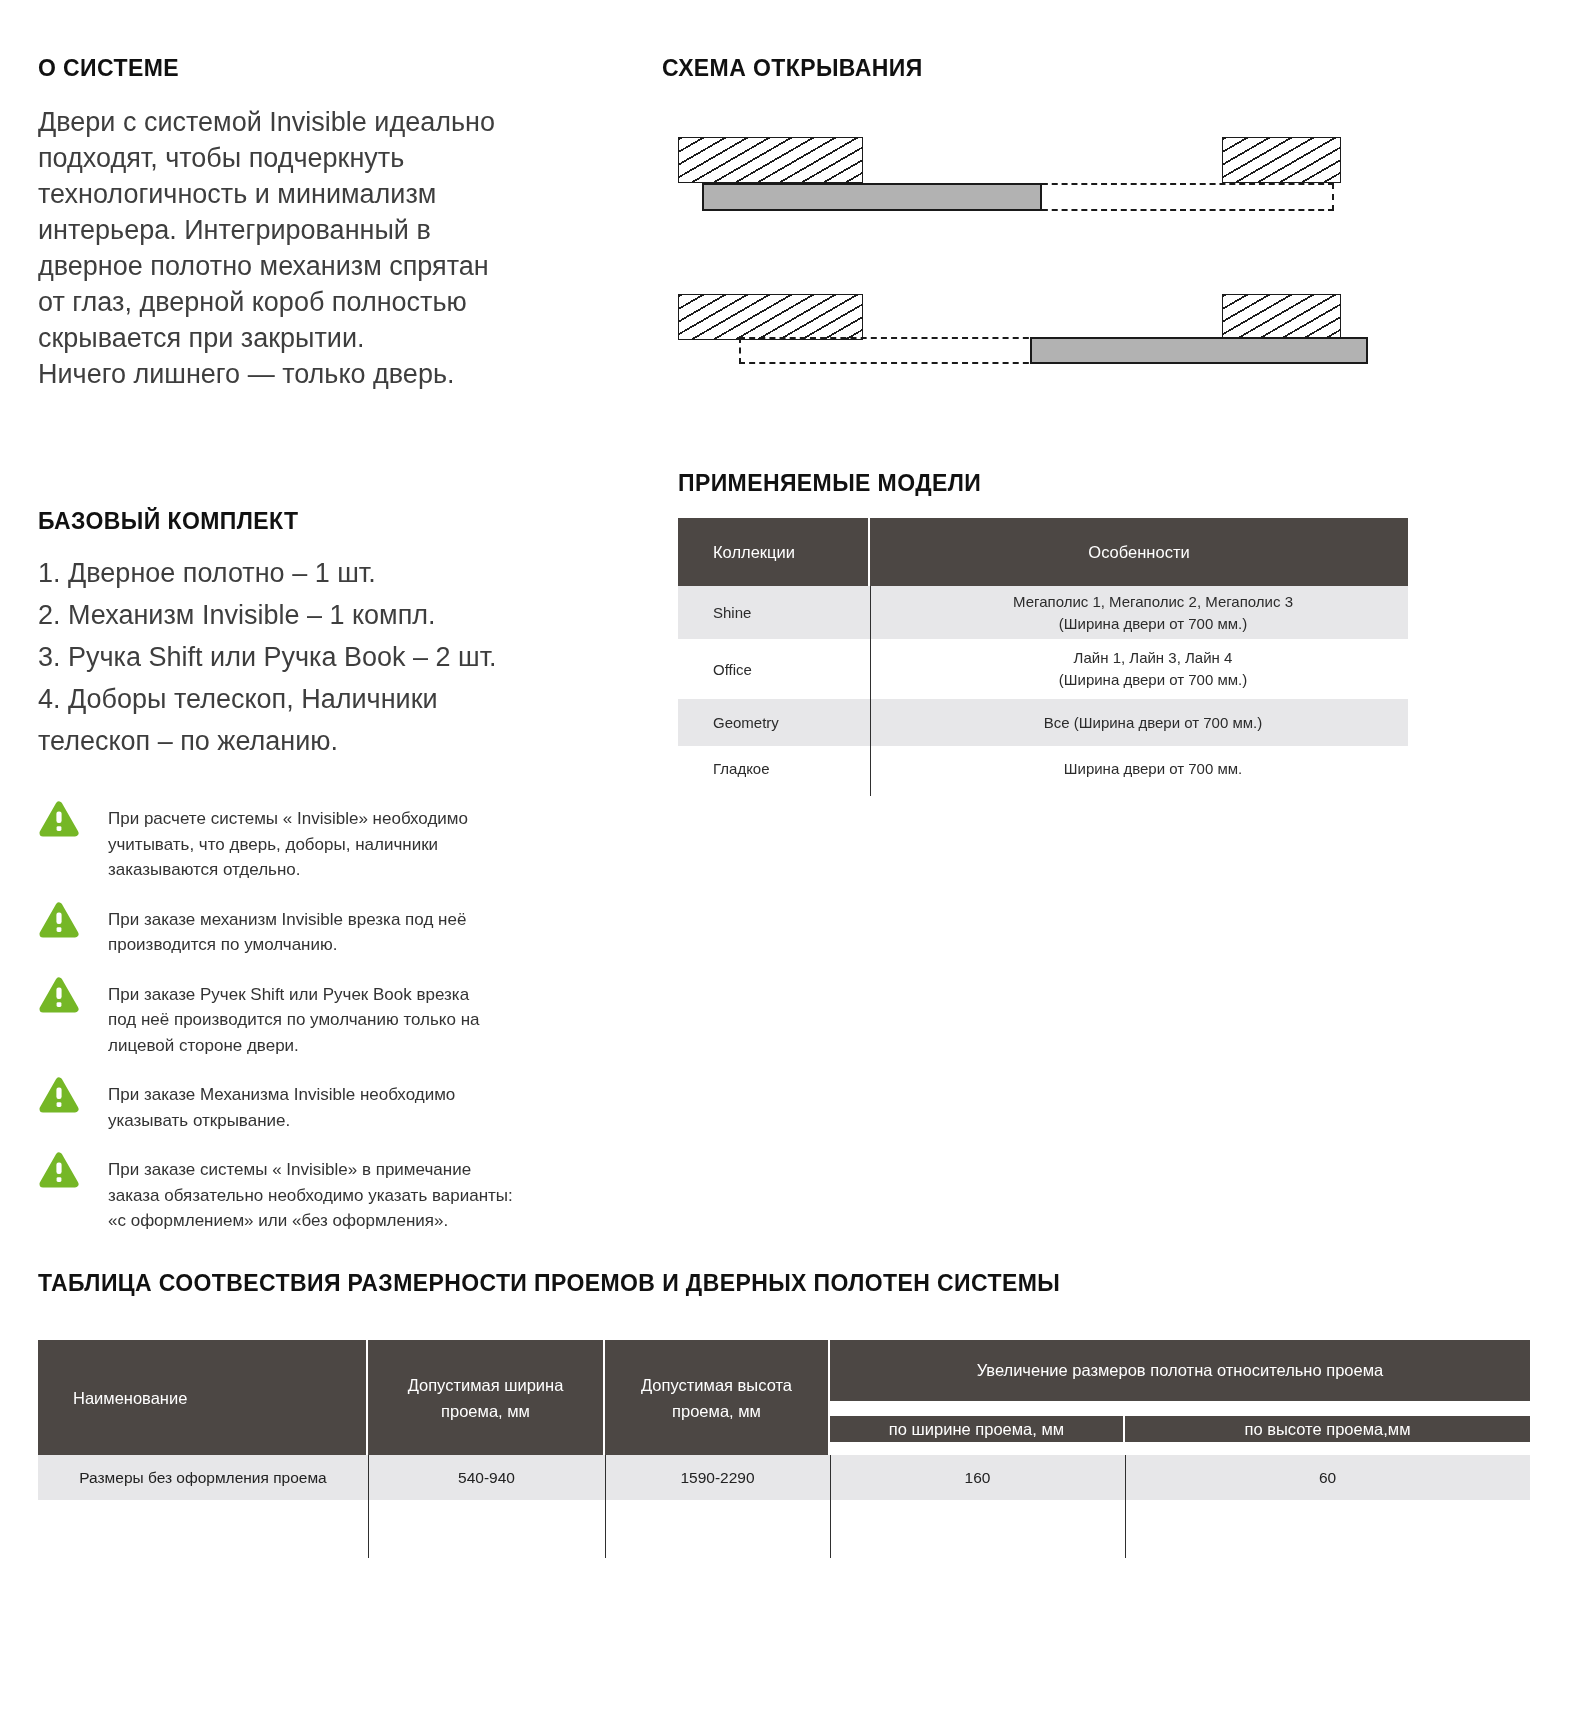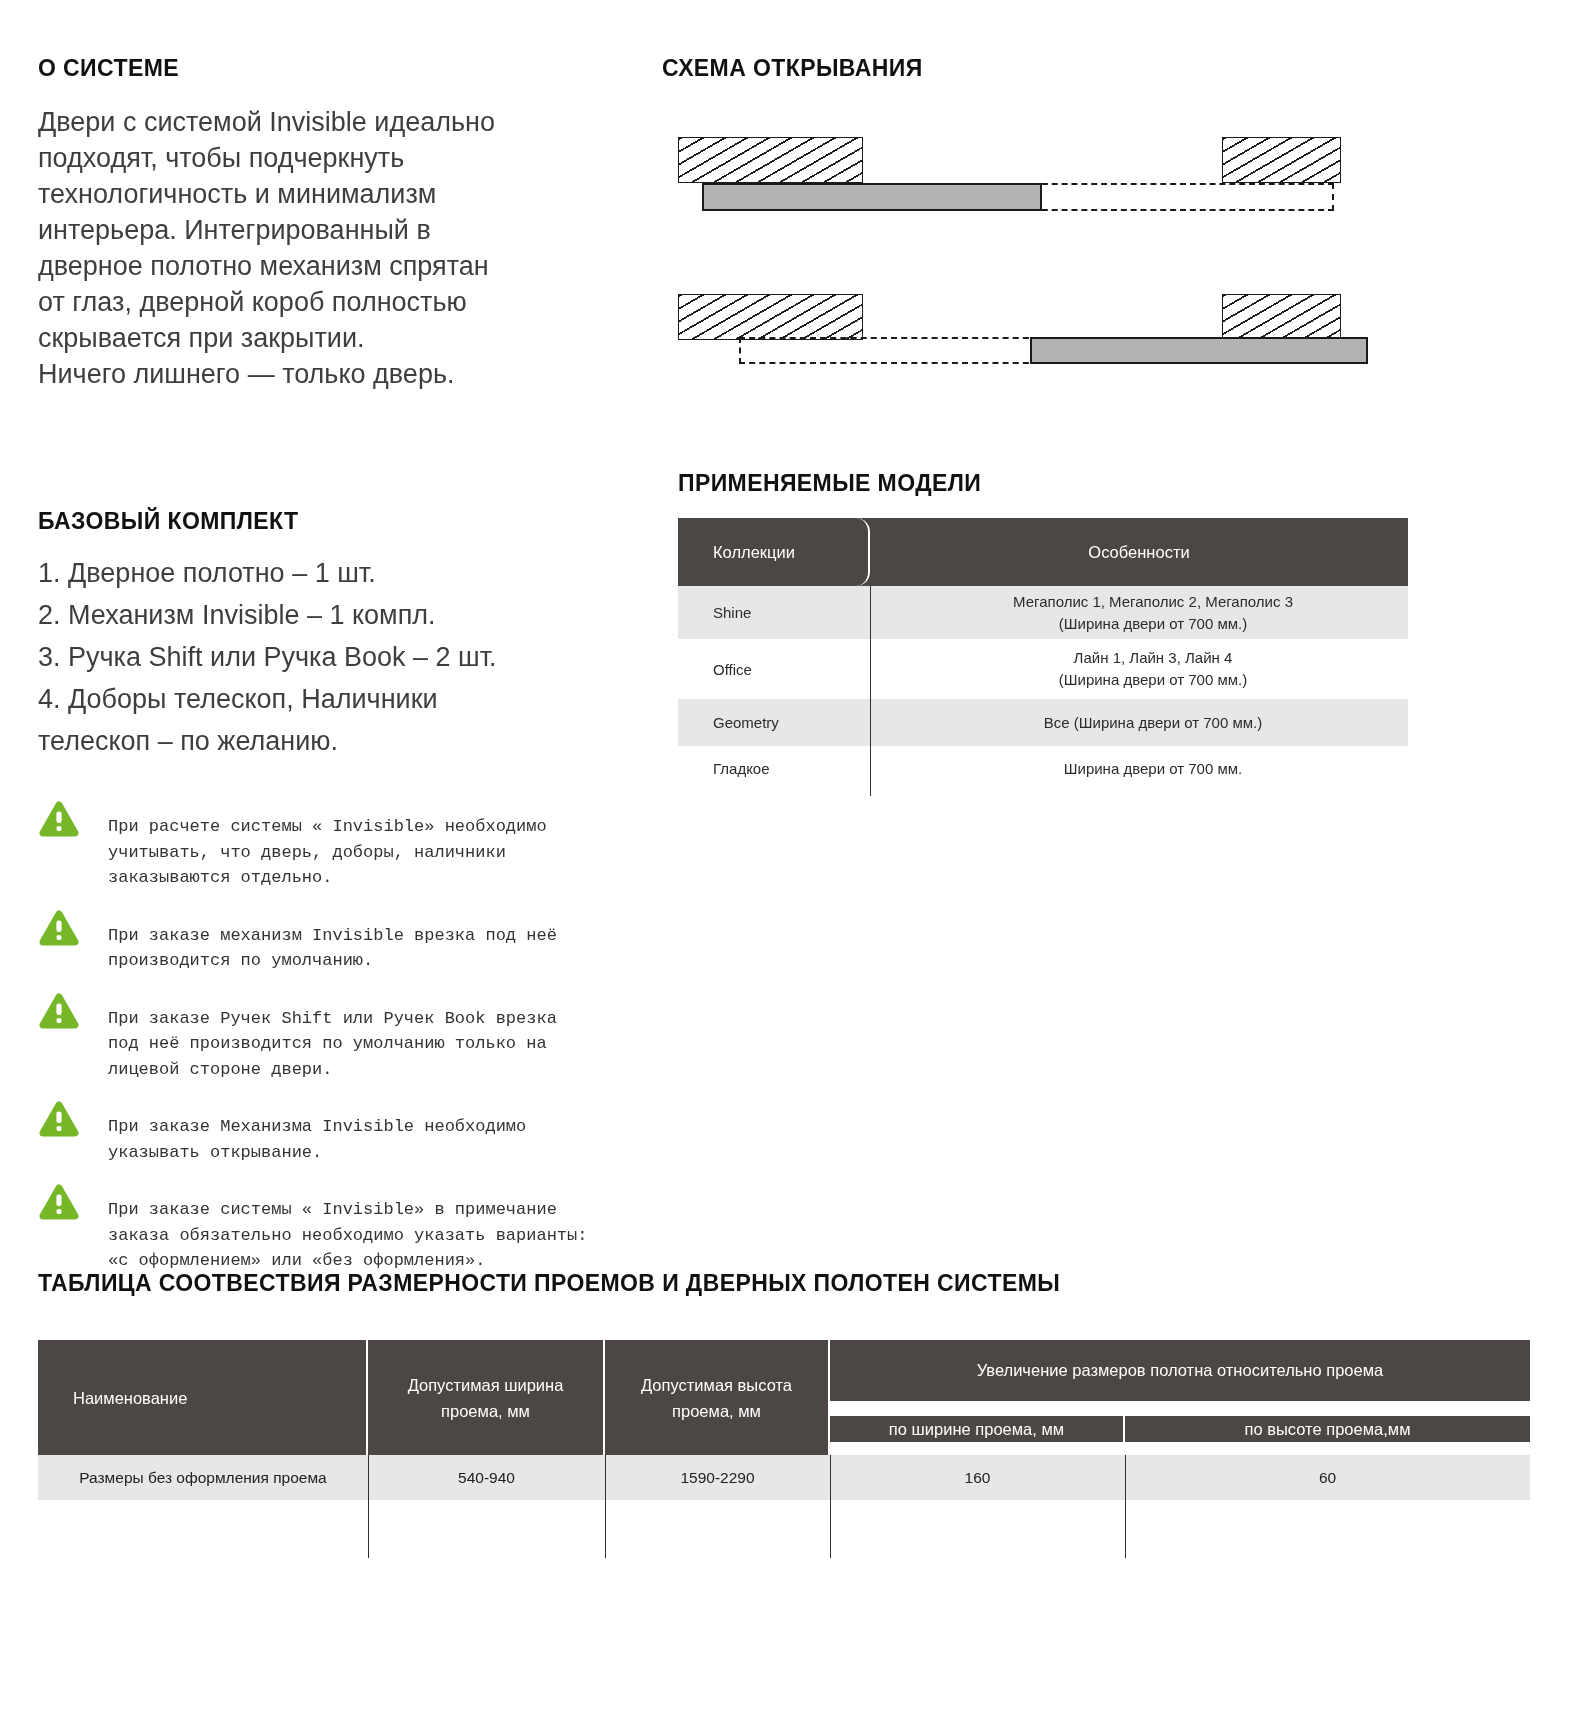--- a/index.html
+++ b/index.html
@@ -34,24 +34,23 @@
     white-space:pre-line;margin:0;
   }
   #warnings{
     position:absolute;left:38px;top:798px;width:600px;
     display:flex;flex-direction:column;gap:16px;
   }
   .warning{display:flex;align-items:flex-start;}
   .warn-icon{flex:0 0 44px;margin-top:2px;}
   .warn-icon svg{display:block;}
   .warn-text{
-    margin:16px 0 0 26px;
+    margin:8px 0 0 26px;
     font-size:17px;line-height:25.5px;color:#333;
     white-space:pre-line;
-    font-family:Liberation Mono, monospace;
   }
   
   #scheme-title{left:662px;top:36px;}
   .diagram{position:absolute;left:678px;width:732px;}
   #diagram-1{top:137px;height:76px;}
   #diagram-2{top:294px;height:72px;}
   .shape{position:absolute;box-sizing:border-box;}
   .hatch{
     border:1.6px solid #1c1c1c;
     background-color:#fff;
@@ -74,21 +73,21 @@
   #d2-hatch-right{left:544px;top:0;    width:119px;height:46px;}
   #d2-ghost      {left:61px; top:43px; width:300px;height:27px;border-right:none;}
   #d2-bar        {left:352px;top:43px; width:338px;height:27px;}
   
   #models-title{left:678px;top:451px;}
   #models-table{position:absolute;left:678px;top:518px;width:730px;}
   .mt-header{display:flex;background:#4c4744;color:#fff;height:68px;}
   .mt-header .c1{
     flex:0 0 192px;display:flex;align-items:center;
     padding-left:35px;box-sizing:border-box;
-    border-right:2px solid #fff;font-size:16.5px;border-radius:14px;
+    border-right:2px solid #fff;font-size:16.5px;
   }
   .mt-header .c2{
     flex:1;display:flex;align-items:center;justify-content:center;
     font-size:16.5px;
   }
   .mt-row{display:flex;gap:28px;}
   .mt-row.alt{background:#e7e7e9;}
   .mt-row .c1{
     flex:0 0 192px;display:flex;align-items:center;
     padding-left:35px;box-sizing:border-box;

